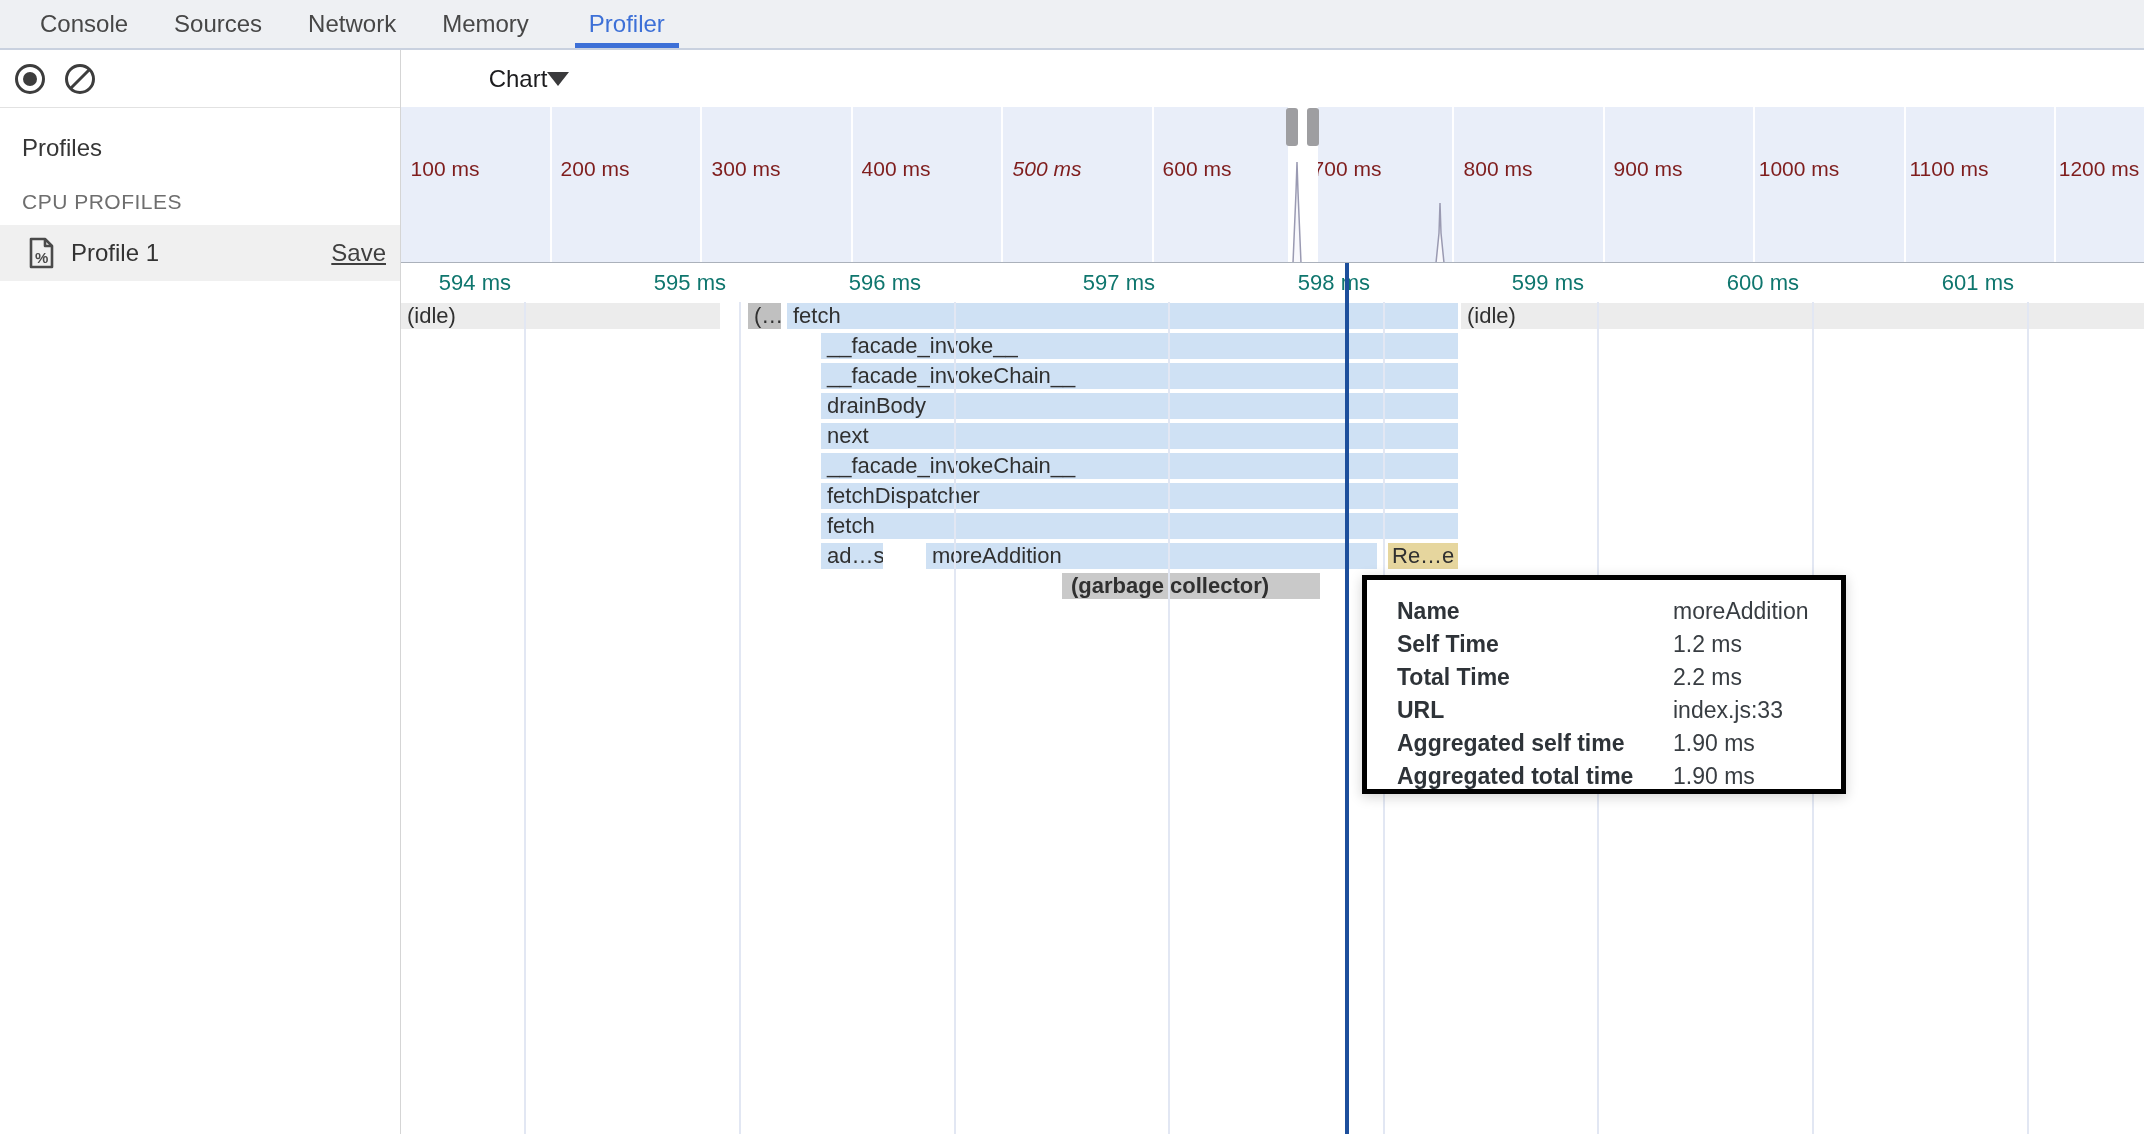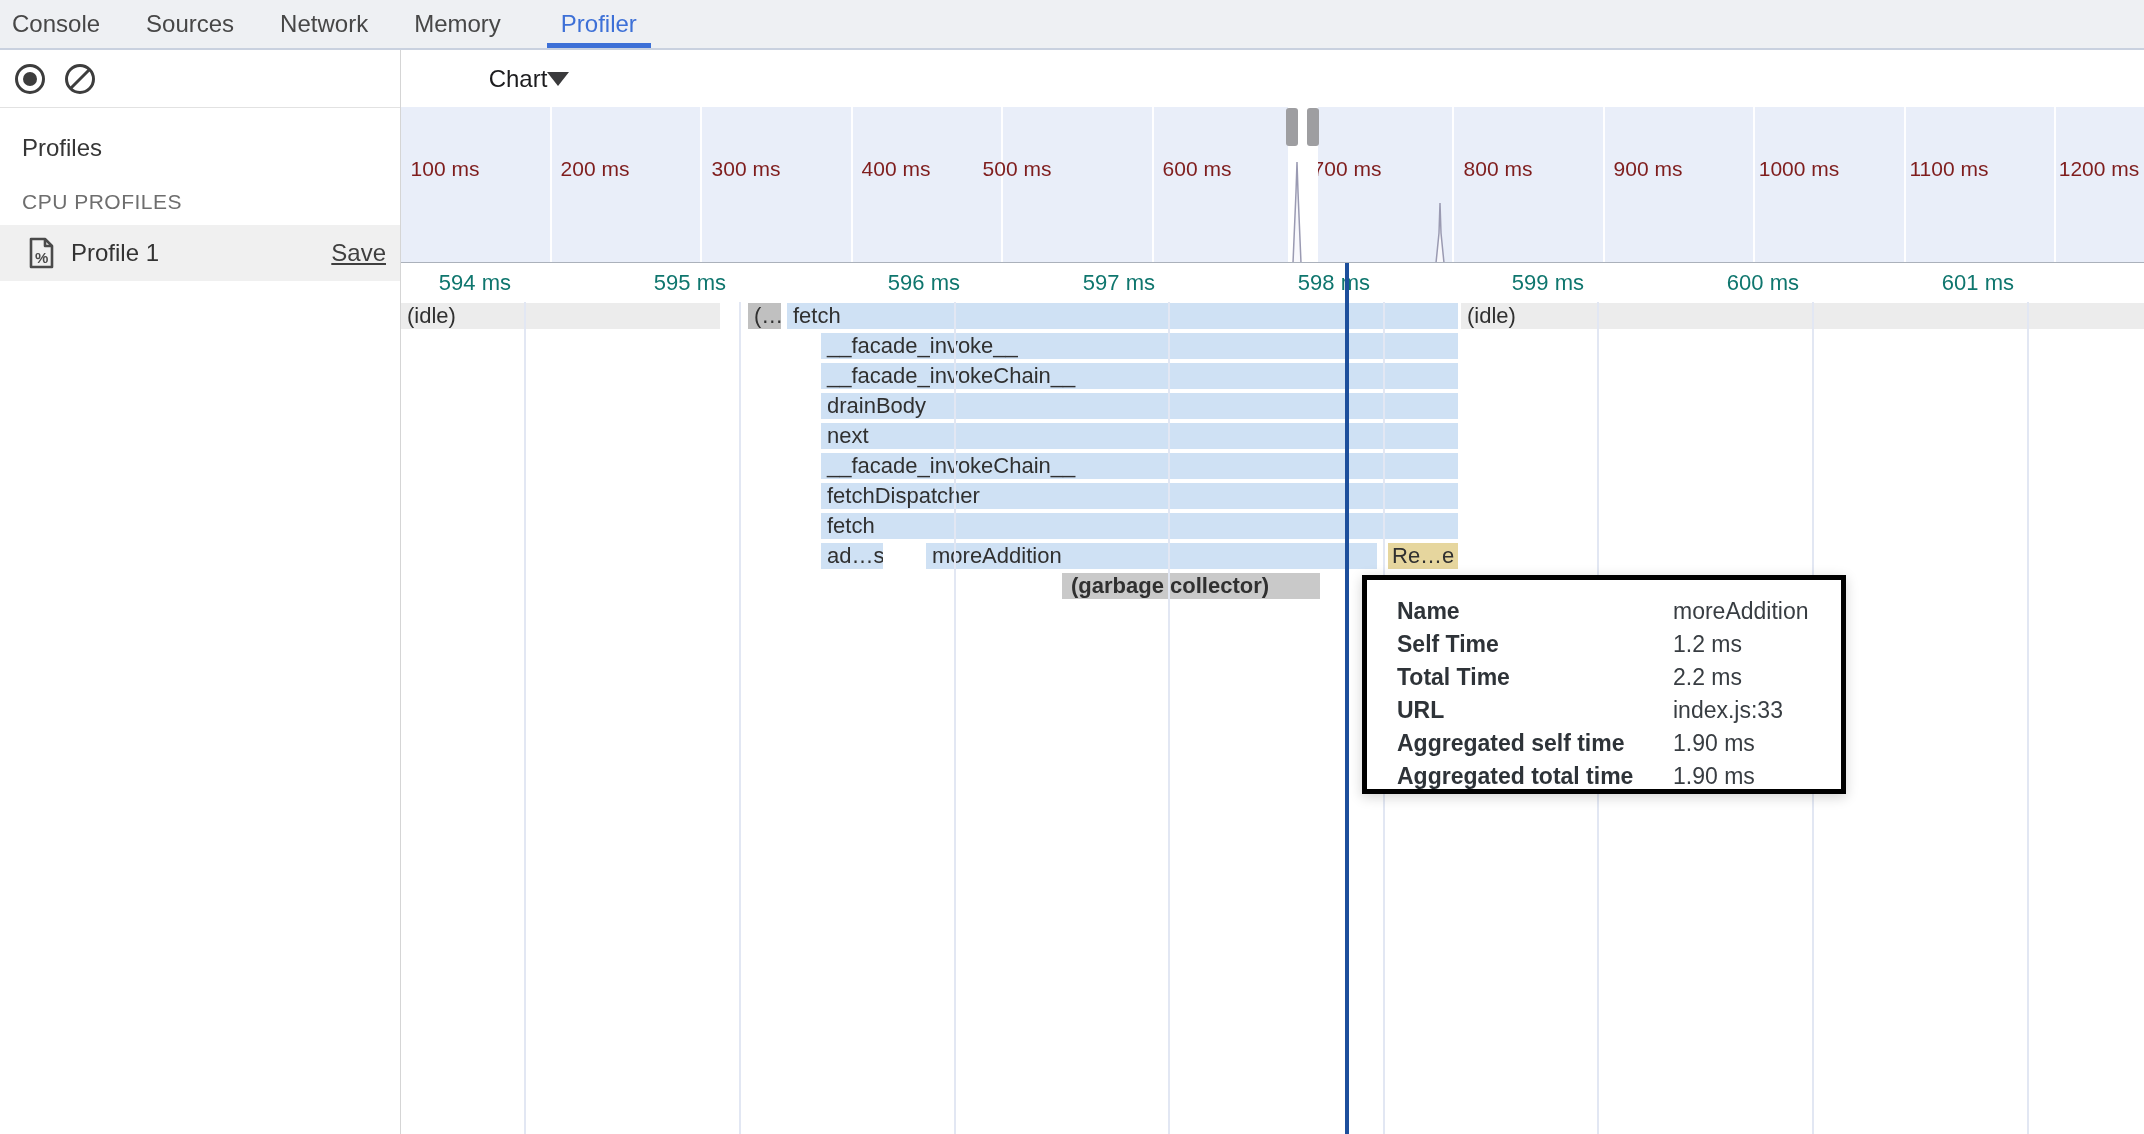--- a/index.html
+++ b/index.html
@@ -2,21 +2,21 @@
 <html><head>
 <meta charset="utf-8">
 <style>
   * { margin:0; padding:0; box-sizing:border-box; }
   html,body { width:2144px; height:1134px; overflow:hidden; }
   body { font-family:"Liberation Sans", sans-serif; position:relative; background:#fff; color:#333; }
 
   
   #tabbar { position:absolute; left:0; top:0; width:2144px; height:50px;
             background:#eef0f3; border-bottom:2px solid #c9d1df;
-            display:flex; align-items:stretch; padding-left:12px; }
+            display:flex; align-items:stretch; padding-left:40px; }
   .tab { display:flex; align-items:center; font-size:24px; color:#474747; cursor:default; }
   .tab + .tab { margin-left:46px; }
   .tab.active { color:#3d70d7; padding:0 14px; box-shadow:inset 0 -5px 0 #3d70d7; }
 
   
   #side-toolbar { position:absolute; left:0; top:50px; width:400px; height:58px; background:#fff;
                   border-bottom:1px solid #e2e2e2; display:flex; align-items:center; padding-left:14px; }
   #side-toolbar svg { margin-right:18px; }
   #main-toolbar { position:absolute; left:401px; top:50px; width:1743px; height:57px; background:#fff;
                   display:flex; align-items:center; }
@@ -111,21 +111,21 @@
 <div id="overview">
     <div class="ov-line" style="left: 149px;"></div>
     <div class="ov-label" style="left: -56px;">100 ms</div>
     <div class="ov-line" style="left: 299px;"></div>
     <div class="ov-label" style="left: 94px;">200 ms</div>
     <div class="ov-line" style="left: 450px;"></div>
     <div class="ov-label" style="left: 245px;">300 ms</div>
     <div class="ov-line" style="left: 600px;"></div>
     <div class="ov-label" style="left: 395px;">400 ms</div>
     <div class="ov-line" style="left: 751px;"></div>
-    <div class="ov-label" style="left: 516px;">500 ms</div>
+    <div class="ov-label" style="left: 546px; font-style: italic;">500 ms</div>
     <div class="ov-line" style="left: 901px;"></div>
     <div class="ov-label" style="left: 696px;">600 ms</div>
     <div class="ov-line" style="left: 1051px;"></div>
     <div class="ov-label" style="left: 846px;">700 ms</div>
     <div class="ov-line" style="left: 1202px;"></div>
     <div class="ov-label" style="left: 997px;">800 ms</div>
     <div class="ov-line" style="left: 1352px;"></div>
     <div class="ov-label" style="left: 1147px;">900 ms</div>
     <div class="ov-line" style="left: 1503px;"></div>
     <div class="ov-label" style="left: 1298px;">1000 ms</div>
@@ -166,21 +166,21 @@
       <div class="tt-row">
         <div class="tt-label">Aggregated total time</div>
         <div class="tt-value">1.90 ms</div>
       </div>
     </div>
 <div class="gridline" style="left: 123px;"></div>
     <div class="ruler-label" style="left: -90px;">594 ms</div>
     <div class="gridline" style="left: 338px;"></div>
     <div class="ruler-label" style="left: 125px;">595 ms</div>
     <div class="gridline" style="left: 553px;"></div>
-    <div class="ruler-label" style="left: 359px;">596 ms</div>
+    <div class="ruler-label" style="left: 320px;">596 ms</div>
     <div class="gridline" style="left: 767px;"></div>
     <div class="ruler-label" style="left: 554px;">597 ms</div>
     <div class="gridline" style="left: 982px;"></div>
     <div class="ruler-label" style="left: 769px;">598 ms</div>
     <div class="gridline" style="left: 1196px;"></div>
     <div class="ruler-label" style="left: 983px;">599 ms</div>
     <div class="gridline" style="left: 1411px;"></div>
     <div class="ruler-label" style="left: 1198px;">600 ms</div>
     <div class="gridline" style="left: 1626px;"></div>
     <div class="ruler-label" style="left: 1413px;">601 ms</div>

